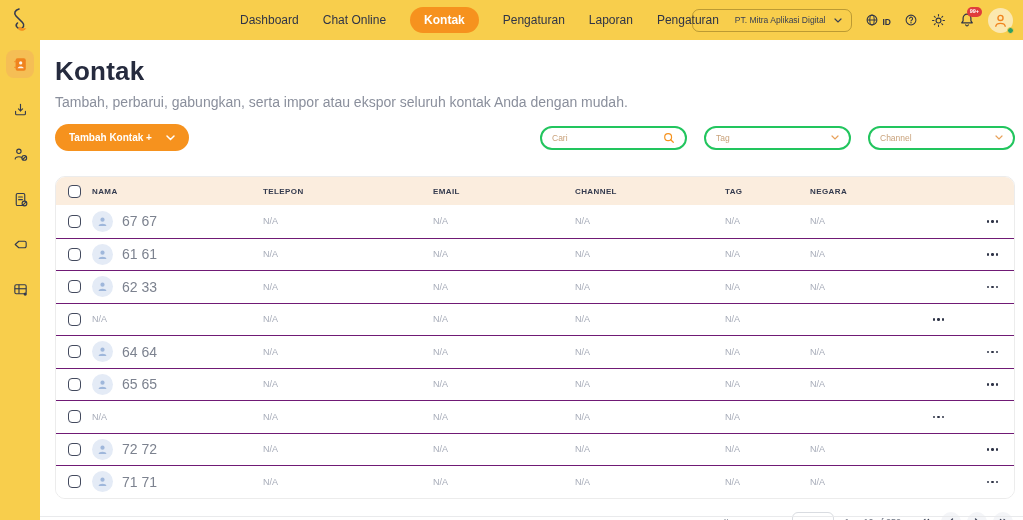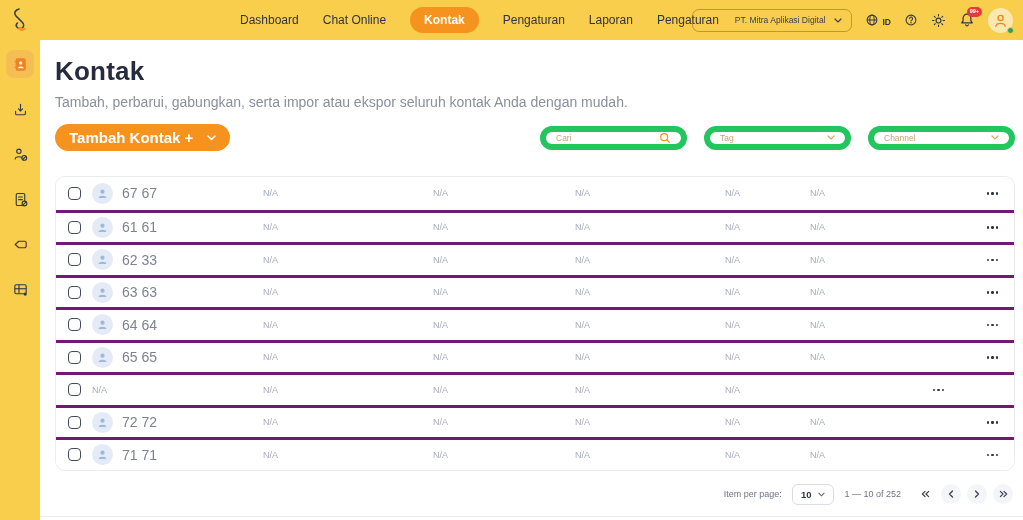--- a/index.html
+++ b/index.html
@@ -26,34 +26,34 @@
   .sidebar { position:absolute; top:40px; left:0; width:40px; height:480px; background:#F8CE4C; display:flex; flex-direction:column; align-items:center; padding-top:10px; gap:17px; z-index:2; }
   .side-item { width:28px; height:28px; display:flex; align-items:center; justify-content:center; border-radius:8px; cursor:pointer; }
   .side-item.active { background:#F5BE55; }
 
   
   .main { position:absolute; top:40px; left:40px; width:983px; height:480px; background:#fff; padding:0 8px 0 15px; }
   .page-title { font-size:26px; font-weight:bold; color:#262B3E; margin-top:16px; letter-spacing:.2px; }
   .page-subtitle { font-size:14px; color:#8A8F9C; margin-top:7px; }
 
   .controls-row { margin-top:14px; display:flex; align-items:center; }
-  .add-btn { background:#F6921E; border:none; color:#fff; font-weight:bold; font-size:15px; height:27px; padding:0 14px; border-radius:16px; display:flex; align-items:center; gap:14px; cursor:pointer; font-family:inherit; }
+  .add-btn { background:#F6921E; border:none; color:#fff; font-weight:bold; font-size:10px; height:27px; padding:0 14px; border-radius:16px; display:flex; align-items:center; gap:14px; cursor:pointer; font-family:inherit; }
   .filters { margin-left:auto; display:flex; gap:17px; }
-  .filter-box { width:147px; height:24px; border:6px solid #22c55e; border-radius:12px; display:flex; align-items:center; padding:0 10px; gap:6px; background:#fff; }
+  .filter-box { width:147px; height:24px; border:2px solid #22c55e; border-radius:12px; display:flex; align-items:center; padding:0 10px; gap:6px; background:#fff; }
   .filter-box input { border:none; outline:none; flex:1; font-size:8.5px; color:#3A4053; font-family:inherit; background:transparent; min-width:0; }
   .filter-box input::placeholder { color:#C9A27B; }
   .select-like { cursor:pointer; justify-content:space-between; }
   .select-like .ph { font-size:8.5px; color:#C9A27B; }
 
   
   .table-card { margin-top:25px; border:1px solid #ECECEC; border-radius:10px; overflow:hidden; background:#fff; }
   .tgrid { display:grid; grid-template-columns:36px 171px 170px 142px 150px 85px 150px 1fr; align-items:center; }
   .thead { background:#FBEDDE; height:28px; }
   .th { font-size:8px; font-weight:bold; color:#333A4E; letter-spacing:.4px; }
-  .trow { height:32.5px; border-top:3px solid #701a75; background:#fff; }
+  .trow { height:32.5px; border-top:1px solid #701a75; background:#fff; }
   .trow:first-child { border-top:none; }
   .cell-check { display:flex; justify-content:center; }
   .checkbox { width:13px; height:13px; border:1.5px solid #434A5E; border-radius:4px; background:#fff; cursor:pointer; display:inline-block; }
   .cell-name { display:flex; align-items:center; gap:9px; }
   .row-avatar { width:21px; height:21px; border-radius:50%; background:#E4EBF6; display:flex; align-items:center; justify-content:center; }
   .name-text { font-size:14px; color:#7C828F; cursor:pointer; }
   .na { font-size:9px; color:#A7ACB9; }
   .cell-actions { display:flex; justify-content:flex-end; padding-right:16px; }
   .dots { display:flex; gap:2px; cursor:pointer; }
   .dots i { width:2.5px; height:2.5px; border-radius:50%; background:#2F3447; }
@@ -223,20 +223,32 @@
       <div class="filter-box select-like">
         <span class="ph">Channel</span>
         <svg width="8" height="5" viewBox="0 0 8 5">
             <polyline points="1,1 4,4 7,1" fill="none" stroke="#E8A15A" stroke-width="1.2" stroke-linecap="round"></polyline>
           </svg>
       </div>
     </div>
   </div>
 
   <div class="table-card">
+    <div class="tgrid thead">
+      <div class="cell-check">
+          <span class="checkbox"></span>
+        </div>
+      <div class="th">NAMA</div>
+      <div class="th">TELEPON</div>
+      <div class="th">EMAIL</div>
+      <div class="th">CHANNEL</div>
+      <div class="th">TAG</div>
+      <div class="th">NEGARA</div>
+      <div></div>
+    </div>
     <div id="tbody">
   <div class="tgrid trow">
     <div class="cell-check">
             <span class="checkbox"></span>
           </div>
     <div class="cell-name">
       <span class="row-avatar">
         <svg width="13" height="13" viewBox="0 0 16 16">
           <circle cx="8" cy="5.8" r="2.6" fill="#9FB7DB"></circle>
           <path d="M3.2 13.6 c0 -3.9 9.6 -3.9 9.6 0 z" fill="#9FB7DB"></path>
@@ -309,29 +321,20 @@
               <i></i>
               <i></i>
             </span>
     </div>
   </div>
 
   <div class="tgrid trow">
     <div class="cell-check">
             <span class="checkbox"></span>
           </div>
-    <div class="cell-name">
-      <span class="row-avatar">
-        <svg width="13" height="13" viewBox="0 0 16 16">
-          <circle cx="8" cy="5.8" r="2.6" fill="#9FB7DB"></circle>
-          <path d="M3.2 13.6 c0 -3.9 9.6 -3.9 9.6 0 z" fill="#9FB7DB"></path>
-        </svg>
-      </span>
-      <span class="name-text bind-name">63 63</span>
-    </div>
     <div class="na bind-telepon">N/A</div>
     <div class="na bind-email">N/A</div>
     <div class="na bind-channel">N/A</div>
     <div class="na bind-tag">N/A</div>
     <div class="na bind-negara">N/A</div>
     <div class="cell-actions">
       <span class="dots">
               <i></i>
               <i></i>
               <i></i>

